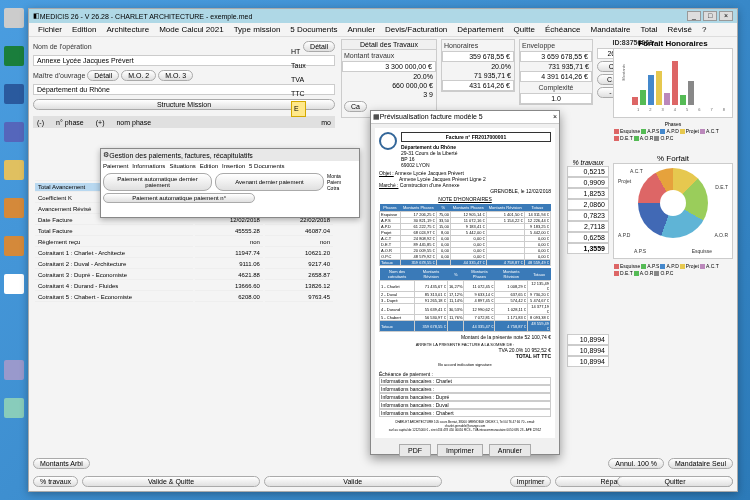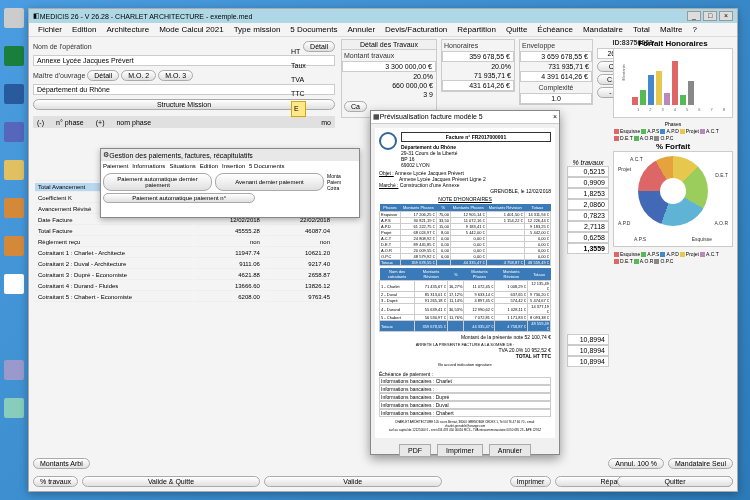--- a/index.html
+++ b/index.html
@@ -107,26 +107,26 @@
   </div>
   <div class="menu">
     <span>Fichier</span>
     <span>Edition</span>
     <span>Architecture</span>
     <span>Mode Calcul 2021</span>
     <span>Type mission</span>
     <span>5 Documents</span>
     <span>Annuler</span>
     <span>Devis/Facturation</span>
-    <span>Répartition</span>
+    <span>Département</span>
     <span>Quitte</span>
     <span>Échéance</span>
     <span>Mandataire</span>
     <span>Total</span>
-    <span>Maître</span>
+    <span>Révisé</span>
     <span>?</span>
   </div>
 
   <div class="body">
 
     <div class="left">
       <div class="row">
         <span class="lbl">Nom de l'opération</span>
         <span style="flex:1"></span>
         <button class="btn">Détail</button>
@@ -344,21 +344,21 @@
         </span>
       <span class="lg">
           <i style="background:#5b5"></i>
           <span>A.O.R</span>
         </span>
       <span class="lg">
           <i style="background:#888"></i>
           <span>O.P.C</span>
         </span>
     </div>
-    <div style="font-weight:bold;font-size:8px;text-align:center;margin-top:0">% Forfait</div>
+    <div style="font-weight:normal;font-size:8px;text-align:center;margin-top:12px">% Forfait</div>
     <div class="chart" style="height:96px">
       <div class="pie"></div>
       <span class="smalltxt" style="top:4px;left:16px">A.C.T</span>
       <span class="smalltxt" style="top:20px;right:4px">D.E.T</span>
       <span class="smalltxt" style="bottom:20px;right:4px">A.O.R</span>
       <span class="smalltxt" style="bottom:20px;left:4px">A.P.D</span>
       <span class="smalltxt" style="bottom:4px;left:20px">A.P.S</span>
       <span class="smalltxt" style="bottom:4px;right:20px">Esquisse</span>
       <span class="smalltxt" style="top:14px;left:4px">Projet</span>
     </div>

